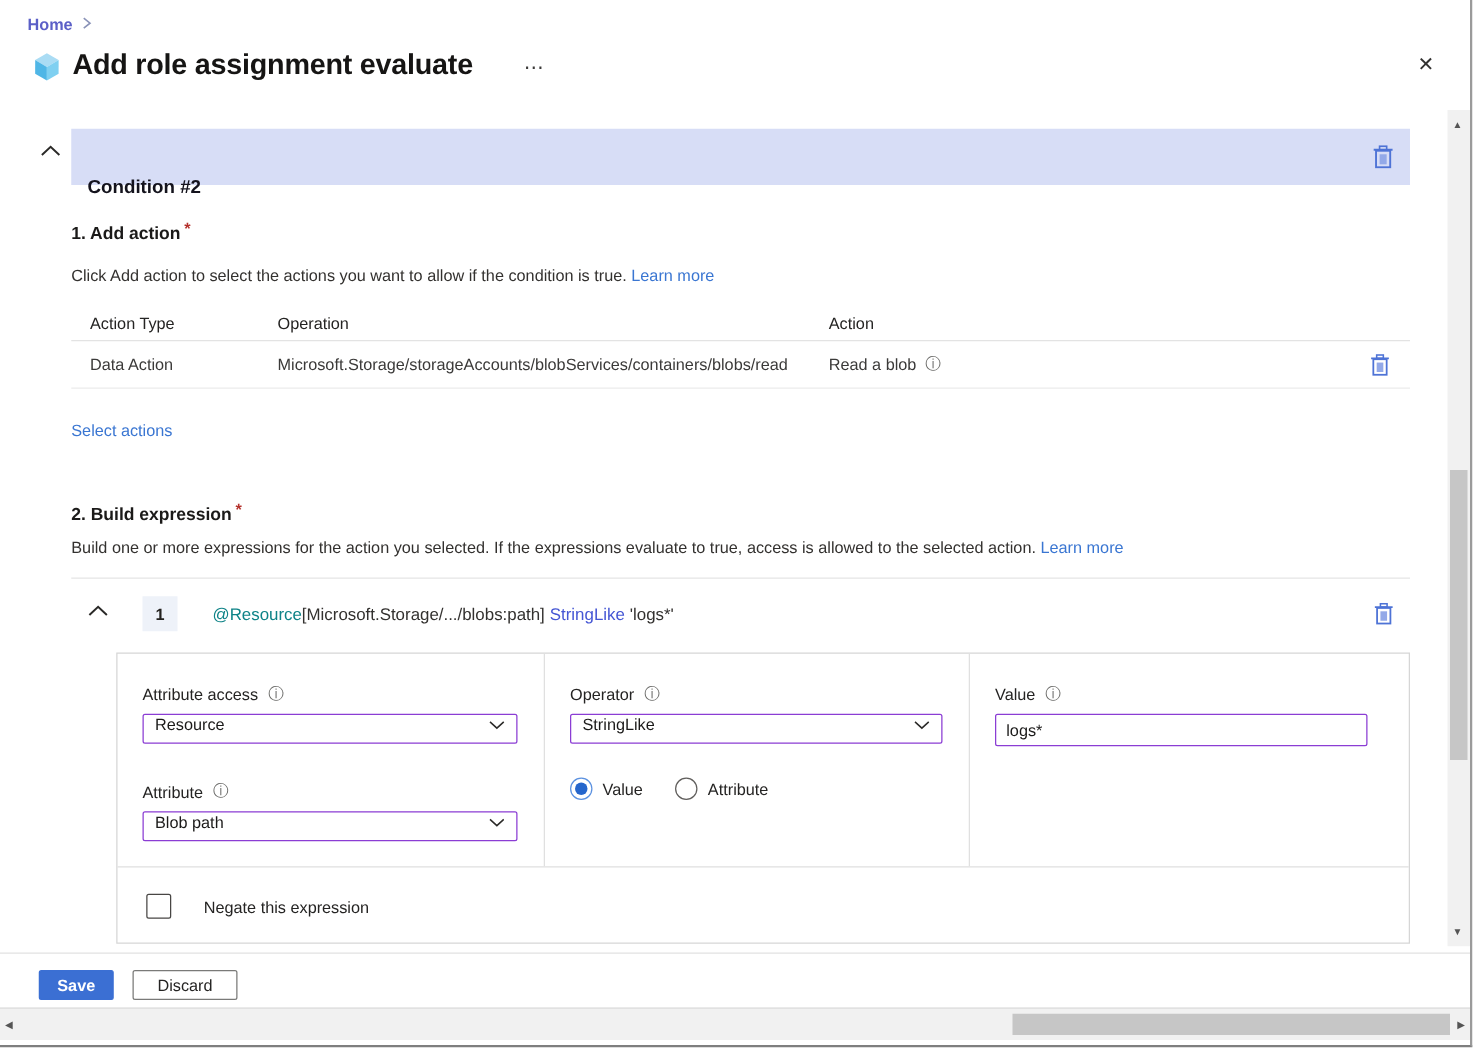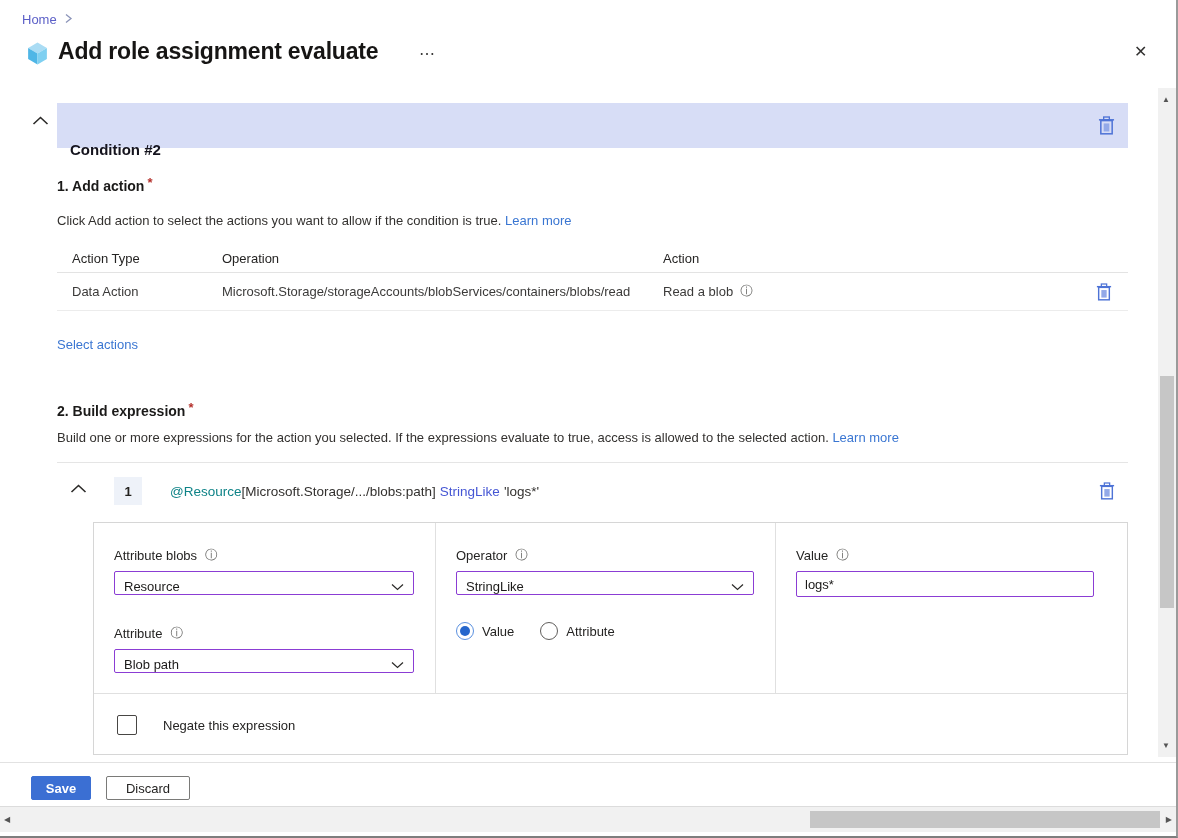--- a/index.html
+++ b/index.html
@@ -3,21 +3,21 @@
 <meta charset="utf-8">
 <style>
   html,body{margin:0;padding:0;background:#fff;}
   .page{
     position:relative;width:1176px;height:836px;background:#fff;
     border-right:2px solid #9a9a9a;border-bottom:2px solid #7e7e7e;
     font-family:"Liberation Sans", sans-serif;color:#1b1a19;overflow:hidden;
   }
   a{text-decoration:none;cursor:pointer;}
   .inline-link{color:var(--link_blue);}
-  .bc-link{color:var(--breadcrumb_link);}
+  .bc-link{color:var(--breadcrumb_link);font-weight:bold;}
 
   .breadcrumb{position:absolute;left:22px;top:12px;font-size:13px;display:flex;align-items:center;gap:7px;}
 
   .cube-icon{position:absolute;left:25px;top:41px;}
   .cube-top{fill:var(--cube_top);} .cube-left{fill:var(--cube_left);} .cube-right{fill:var(--cube_right);}
   .page-title{position:absolute;left:58px;top:38px;font-size:23px;font-weight:700;letter-spacing:-0.2px;color:#161514;margin:0;}
   .more-btn{position:absolute;left:415px;top:42px;font-size:16px;color:#3b3a39;background:none;border:none;cursor:pointer;padding:2px 4px;}
   .close-btn{position:absolute;left:1128px;top:40px;font-size:16px;color:#323130;background:none;border:none;cursor:pointer;padding:2px 6px;}
 
   .collapse-main{position:absolute;left:30px;top:112px;background:none;border:none;cursor:pointer;padding:2px;}
@@ -49,21 +49,21 @@
   .expr-text{position:absolute;left:113px;top:21px;font-size:13.5px;white-space:nowrap;}
   .expr-res{color:var(--expr_teal);} .expr-path{color:#33312f;} .expr-op{color:var(--expr_blue);margin-left:4px;} .expr-val{color:#33312f;margin-left:4px;}
   .expr-trash{position:absolute;right:13px;top:19px;}
 
   .builder{position:absolute;left:93px;top:522px;width:1035px;height:233px;border:1px solid #d6d6d6;box-sizing:border-box;}
   .b-cols{display:grid;grid-template-columns:341px 340px 1fr;height:170px;}
   .b-col{padding:24px 0 0 20px;box-sizing:border-box;}
   .b-col + .b-col{border-left:1px solid #e0e0e0;}
   .f-label{display:flex;align-items:center;gap:8px;font-size:13px;color:#252423;margin-bottom:7px;}
   .dd{width:300px;height:24px;border:1px solid var(--field_purple);border-radius:2px;background:#fff;cursor:pointer;
-    display:flex;align-items:flex-end;justify-content:space-between;padding:0 9px;box-sizing:border-box;font-size:13px;color:#1b1a19;}
+    display:flex;align-items:flex-start;justify-content:space-between;padding:0 9px;box-sizing:border-box;font-size:13px;color:#1b1a19;}
   .dd2{width:298px;}
   .gap2{margin-top:30px;}
   .radio-row{margin-top:27px;display:flex;align-items:center;}
   .radio{width:18px;height:18px;border-radius:50%;box-sizing:border-box;cursor:pointer;flex:none;}
   .radio.sel{border:1px solid var(--radio_ring);position:relative;}
   .radio.sel::after{content:"";position:absolute;inset:3px;border-radius:50%;background:var(--radio_blue);}
   .radio.unsel{border:1px solid #605e5c;}
   .radio-label{font-size:13px;margin-left:8px;margin-right:26px;color:#252423;}
   .txt{width:298px;height:24px;border:1px solid var(--field_purple);border-radius:2px;padding:12px 8px;box-sizing:border-box;
     font-size:13px;font-family:inherit;color:#1b1a19;outline:none;}
@@ -189,21 +189,21 @@
         <rect x="3" y="4.8" width="12" height="14" fill="none" stroke="currentColor" stroke-width="1.6"></rect>
         <rect class="trash-inner" x="6" y="7.8" width="6" height="8.5"></rect>
       </svg>
     </button>
   </div>
 
   <div class="builder">
     <div class="b-cols">
       <div class="b-col">
         <div class="f-label">
-          <span>Attribute blobs</span>
+          <span>Attribute access</span>
           <span class="info">ⓘ</span>
         </div>
         <div class="dd">
           <span>Resource</span>
           <span>
             <svg width="13" height="8" viewBox="0 0 13 8">
                 <polyline points="1,1.5 6.5,6.5 12,1.5" fill="none" stroke="#2b2a28" stroke-width="1.2"></polyline>
               </svg>
           </span>
         </div>

